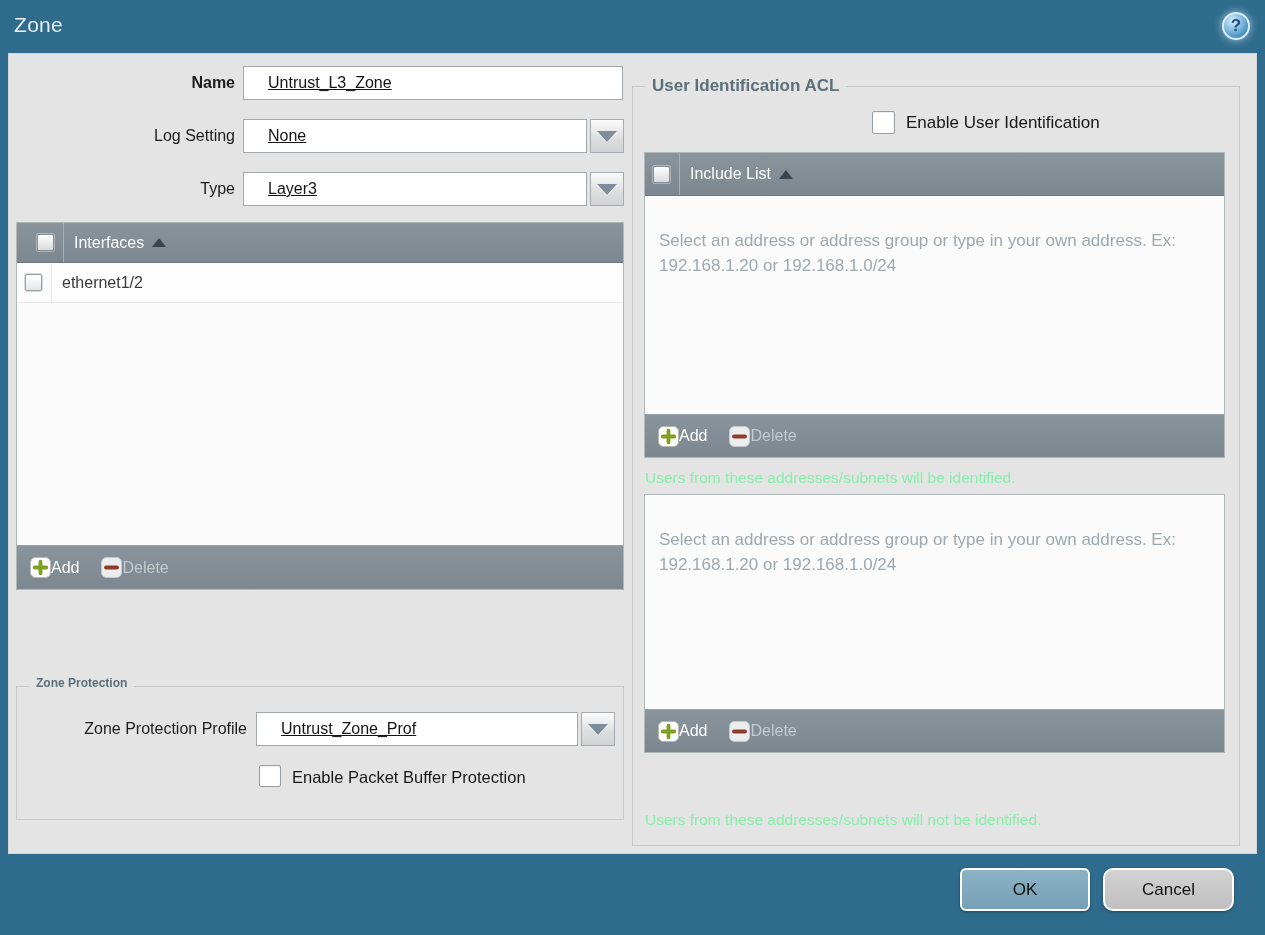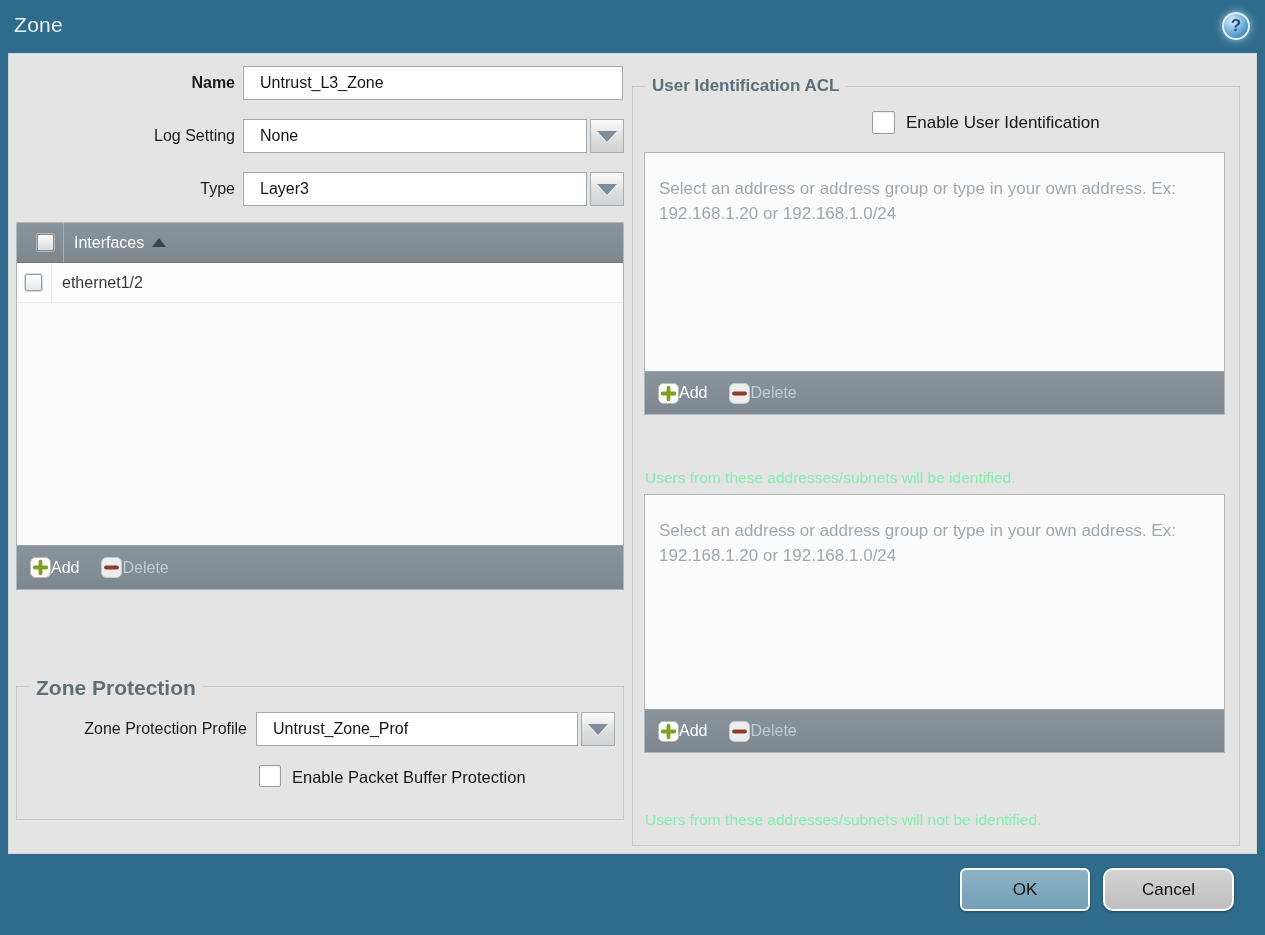--- a/index.html
+++ b/index.html
@@ -18,42 +18,42 @@
     cursor:pointer;
   }
 
   
   .dialog-body { left:8px; top:53px; width:1249px; height:801px; background:#e4e4e4; border:1px solid #d6d6d6; }
 
   
   .flabel { color:#1c1c1c; font-size:16px; text-align:right; }
   .tinput {
     background:#fff; border:1px solid #a3a8ac; font-size:16px; color:#141414;
-    padding:0 16px; font-family:inherit; height:34px; width:100%;
+    padding:0 24px; font-family:inherit; height:34px; width:100%;text-decoration:underline;
   }
   .arrow-btn {
     width:34px; height:34px; border:1px solid #a6abaf;
     background:linear-gradient(#fbfbfb,#dcdddd 60%,#d2d3d4);
     display:flex; align-items:center; justify-content:center; cursor:pointer;
   }
   .tri-down { width:0; height:0; border-left:10px solid transparent; border-right:10px solid transparent; border-top:11px solid #7e8d9c; filter:drop-shadow(0 1px 0 rgba(255,255,255,.7)); }
 
   
   .grid { border:1px solid #b2b7ba; background:#fbfbfb; }
   .grid-header, .grid-footer { background:linear-gradient(#8a949c,#7d8790); display:flex; align-items:center; }
   .grid-header { border-bottom:1px solid #6f7880; }
   .grid-footer { border-top:1px solid #9aa2a9; }
   .hdr-label { color:#fdfdfd; font-size:16px; display:flex; align-items:center; gap:8px; cursor:pointer; }
   .hdr-sep { width:1px; align-self:stretch; background:#a8b0b6; margin:0 10px 0 9px; }
   .sort-up { width:0; height:0; border-left:7px solid transparent; border-right:7px solid transparent; border-bottom:9px solid #36454f; }
   .grid-body { background:#fbfbfb; position:relative; }
   .grid-row { height:40px; display:flex; align-items:center; border-bottom:1px solid #e7e7e7; background:#fdfdfd; }
   .row-sep { width:1px; align-self:stretch; background:#eceeee; margin:0 10px 0 9px; }
   .row-text { font-size:16px; color:#3a3a3a; }
-  .placeholder { color:#9da8b0; font-size:17px; line-height:25px; padding:23px 14px 0 14px; max-width:560px; }
+  .placeholder { color:#9da8b0; font-size:17px; line-height:25px; padding:32px 14px 0 14px; max-width:560px; }
 
   
   .cb { border-radius:2px; cursor:pointer; flex:0 0 auto; }
   .cb-hdr { width:17px; height:17px; background:linear-gradient(#ffffff,#d8dbdd); border:1px solid #878f97; box-shadow:0 0 0 1px rgba(255,255,255,.35); }
   .cb-row { width:17px; height:17px; background:linear-gradient(#ffffff,#e3e6e8); border:1px solid #9aa0a5; box-shadow:0 0 0 1px #d7dadc; }
   .cb-lg { width:22px; height:22px; background:#fff; border:1px solid #989ea2; box-shadow:inset 0 1px 2px rgba(0,0,0,.08); }
 
   
   .tools { display:flex; align-items:center; gap:22px; padding-left:13px; }
   .tool-btn { display:flex; align-items:center; cursor:pointer; }
@@ -133,39 +133,47 @@
       <svg width="21" height="21">
           <rect x="0.5" y="0.5" width="20" height="20" rx="5" fill="#eceeee" stroke="#c3c8ca"></rect>
           <path d="M5 10.5h11" stroke="#8e3b2c" stroke-width="3.8" stroke-linecap="round"></path>
         </svg>
       <span>Delete</span>
     </div>
   </div>
 </div>
 
 <div class="abs fset" style="left:16px;top:686px;width:608px;height:134px;">
-  <div class="fset-legend" style="font-size:21px;text-align:center;">Zone Protection</div>
+  <div class="fset-legend" style="font-size:12px;text-align:center;">Zone Protection</div>
 </div>
 <div class="abs flabel" style="left:30px;top:712px;width:217px;line-height:34px;">Zone Protection Profile</div>
 <div class="abs" style="left:256px;top:712px;width:322px;">
   <input class="tinput" value="Untrust_Zone_Prof" style="">
 </div>
 <div class="abs arrow-btn" style="left:581px;top:712px;">
   <div class="tri-down"></div>
 </div>
 <div class="abs cb cb-lg" style="left:259px;top:765px;"></div>
 <div class="abs cb-label" style="left:292px;top:768px;font-size:16.5px;">Enable Packet Buffer Protection</div>
 
 <div class="abs fset" style="left:632px;top:86px;width:608px;height:760px;">
   <div class="fset-legend" style="font-size:17px;">User Identification ACL</div>
 </div>
 <div class="abs cb cb-lg" style="left:872px;top:111px;width:23px;height:23px;"></div>
 <div class="abs cb-label" style="left:906px;top:113px;font-size:17px;">Enable User Identification</div>
 
 <div class="abs grid" style="left:644px;top:152px;width:581px;">
+  <div class="grid-header" style="height:43px;padding-left:8px;">
+    <div class="cb cb-hdr"></div>
+    <div class="hdr-sep"></div>
+    <div class="hdr-label">
+      <span>Include List</span>
+      <i class="sort-up"></i>
+    </div>
+  </div>
   <div class="grid-body" style="height:218px;">
     <div class="placeholder">Select an address or address group or type in your own address. Ex: 192.168.1.20 or 192.168.1.0/24</div>
   </div>
   <div class="grid-footer tools" style="height:43px;">
     <div class="tool-btn">
       <svg width="21" height="21">
           <rect x="0.5" y="0.5" width="20" height="20" rx="5" fill="#fdfdfd" stroke="#b6bab3"></rect>
           <path d="M10.5 4.7v11.6M4.7 10.5h11.6" stroke="#7da11f" stroke-width="3.8" stroke-linecap="round"></path>
         </svg>
       <span>Add</span>

